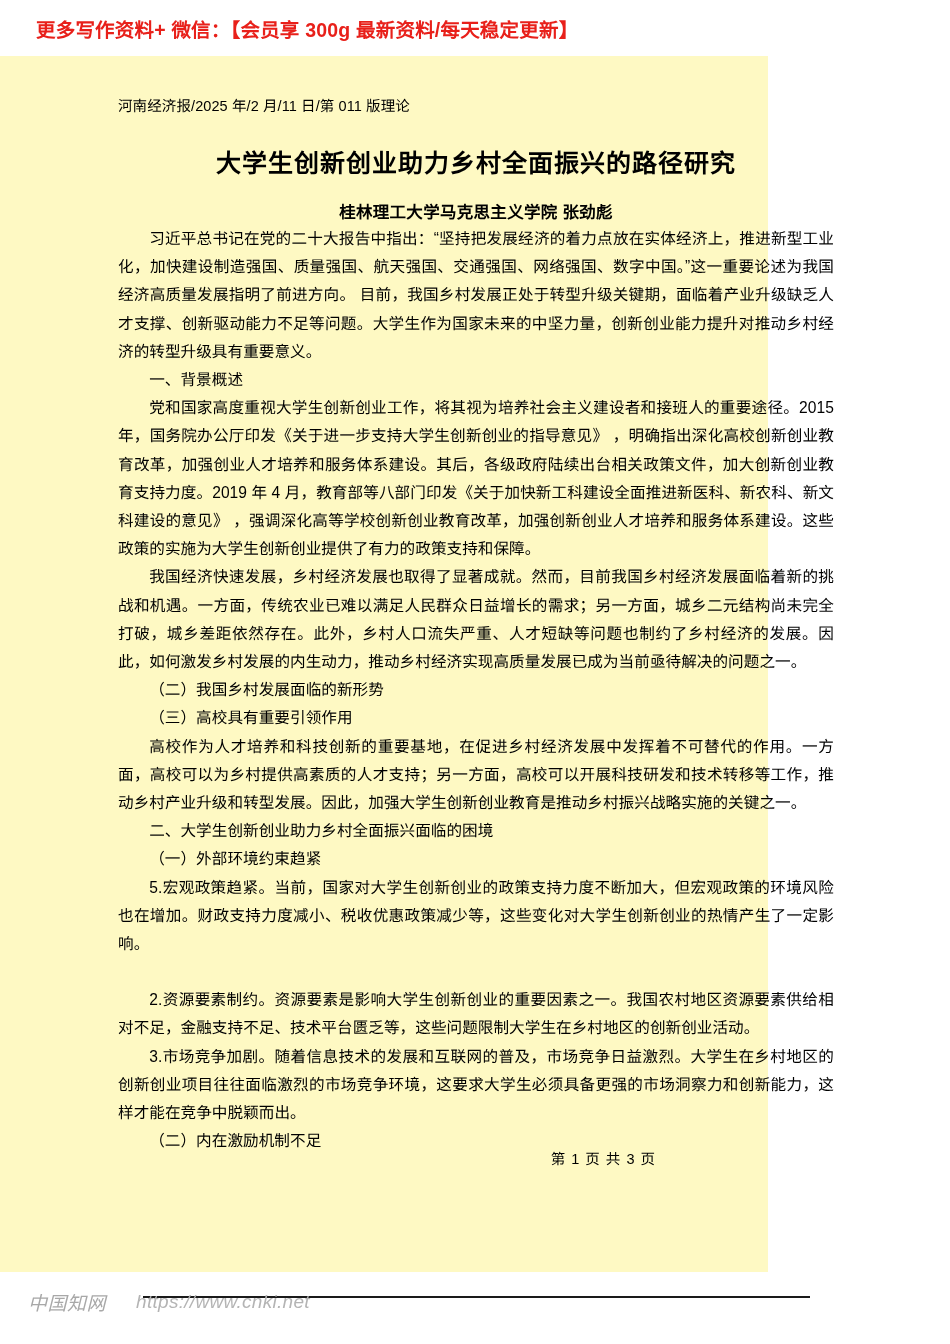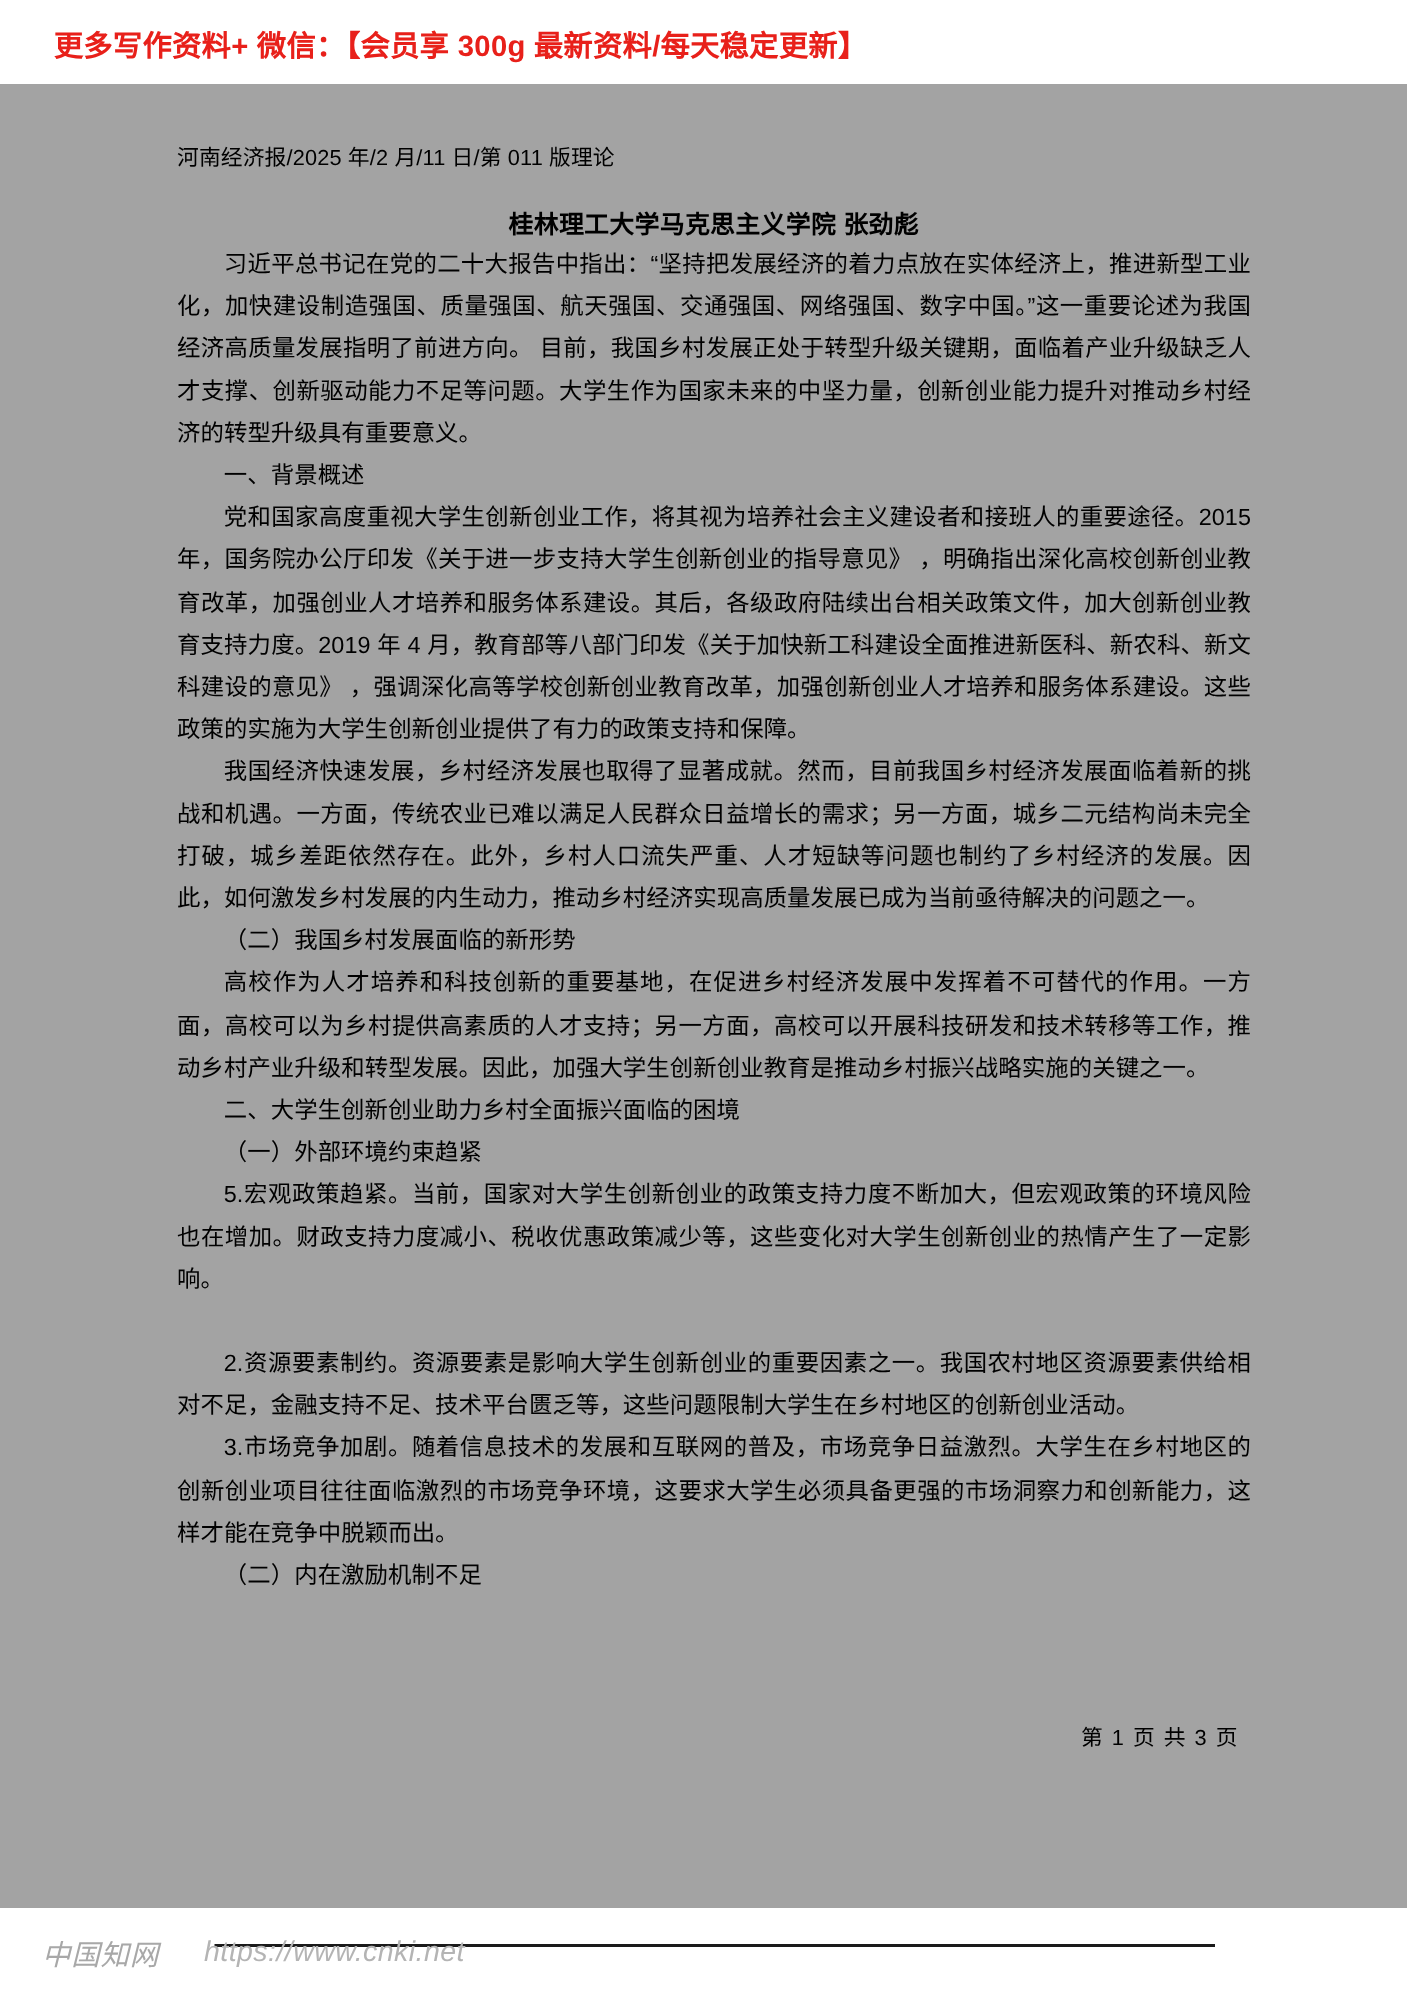--- a/index.html
+++ b/index.html
@@ -36,23 +36,23 @@
     font-weight: 700;
     letter-spacing: 0.2px;
     white-space: nowrap;
   }
 
   
   .page-sheet {
     position: absolute;
     left: 0;
     top: 56px;
-    width: 938px;
+    width: 768px;
     height: 1216px;
-    background: #a3a3a3;
+    background: #fef9c3;
   }
 
   .doc-body {
     position: absolute;
     left: 118px;
     top: 38px;
     width: 716px;
   }
 
   
@@ -154,29 +154,31 @@
 <div class="promo-banner">
   <span class="promo-text">更多写作资料+ 微信：【会员享 300g 最新资料/每天稳定更新】</span>
 </div>
 
 <div class="page-sheet">
 
   <div class="doc-body">
 
     <div class="source-line">河南经济报/2025 年/2 月/11 日/第 011 版理论</div>
 
+    <h1 class="doc-title">大学生创新创业助力乡村全面振兴的路径研究</h1>
 
     <div class="doc-author">桂林理工大学马克思主义学院  张劲彪</div>
 
     <div class="para-block">
       <p class="para indent">习近平总书记在党的二十大报告中指出：“坚持把发展经济的着力点放在实体经济上，推进新型工业化，加快建设制造强国、质量强国、航天强国、交通强国、网络强国、数字中国。”这一重要论述为我国经济高质量发展指明了前进方向。 目前，我国乡村发展正处于转型升级关键期，面临着产业升级缺乏人才支撑、创新驱动能力不足等问题。大学生作为国家未来的中坚力量，创新创业能力提升对推动乡村经济的转型升级具有重要意义。</p>
       <p class="para indent">一、背景概述</p>
       <p class="para indent">党和国家高度重视大学生创新创业工作，将其视为培养社会主义建设者和接班人的重要途径。2015 年，国务院办公厅印发《关于进一步支持大学生创新创业的指导意见》 ，明确指出深化高校创新创业教育改革，加强创业人才培养和服务体系建设。其后，各级政府陆续出台相关政策文件，加大创新创业教育支持力度。2019 年 4 月，教育部等八部门印发《关于加快新工科建设全面推进新医科、新农科、新文科建设的意见》 ，强调深化高等学校创新创业教育改革，加强创新创业人才培养和服务体系建设。这些政策的实施为大学生创新创业提供了有力的政策支持和保障。</p>
       <p class="para indent">我国经济快速发展，乡村经济发展也取得了显著成就。然而，目前我国乡村经济发展面临着新的挑战和机遇。一方面，传统农业已难以满足人民群众日益增长的需求；另一方面，城乡二元结构尚未完全打破，城乡差距依然存在。此外，乡村人口流失严重、人才短缺等问题也制约了乡村经济的发展。因此，如何激发乡村发展的内生动力，推动乡村经济实现高质量发展已成为当前亟待解决的问题之一。</p>
       <p class="para indent">（二）我国乡村发展面临的新形势</p>
+      <p class="para indent">（三）高校具有重要引领作用</p>
       <p class="para indent">高校作为人才培养和科技创新的重要基地，在促进乡村经济发展中发挥着不可替代的作用。一方面，高校可以为乡村提供高素质的人才支持；另一方面，高校可以开展科技研发和技术转移等工作，推动乡村产业升级和转型发展。因此，加强大学生创新创业教育是推动乡村振兴战略实施的关键之一。</p>
       <p class="para indent">二、大学生创新创业助力乡村全面振兴面临的困境</p>
       <p class="para indent">（一）外部环境约束趋紧</p>
       <p class="para indent">5.宏观政策趋紧。当前，国家对大学生创新创业的政策支持力度不断加大，但宏观政策的环境风险也在增加。财政支持力度减小、税收优惠政策减少等，这些变化对大学生创新创业的热情产生了一定影响。</p>
       <p class="para indent gap-before">2.资源要素制约。资源要素是影响大学生创新创业的重要因素之一。我国农村地区资源要素供给相对不足，金融支持不足、技术平台匮乏等，这些问题限制大学生在乡村地区的创新创业活动。</p>
       <p class="para indent">3.市场竞争加剧。随着信息技术的发展和互联网的普及，市场竞争日益激烈。大学生在乡村地区的创新创业项目往往面临激烈的市场竞争环境，这要求大学生必须具备更强的市场洞察力和创新能力，这样才能在竞争中脱颖而出。</p>
       <p class="para indent">（二）内在激励机制不足</p>
     </div>
 
   </div>

